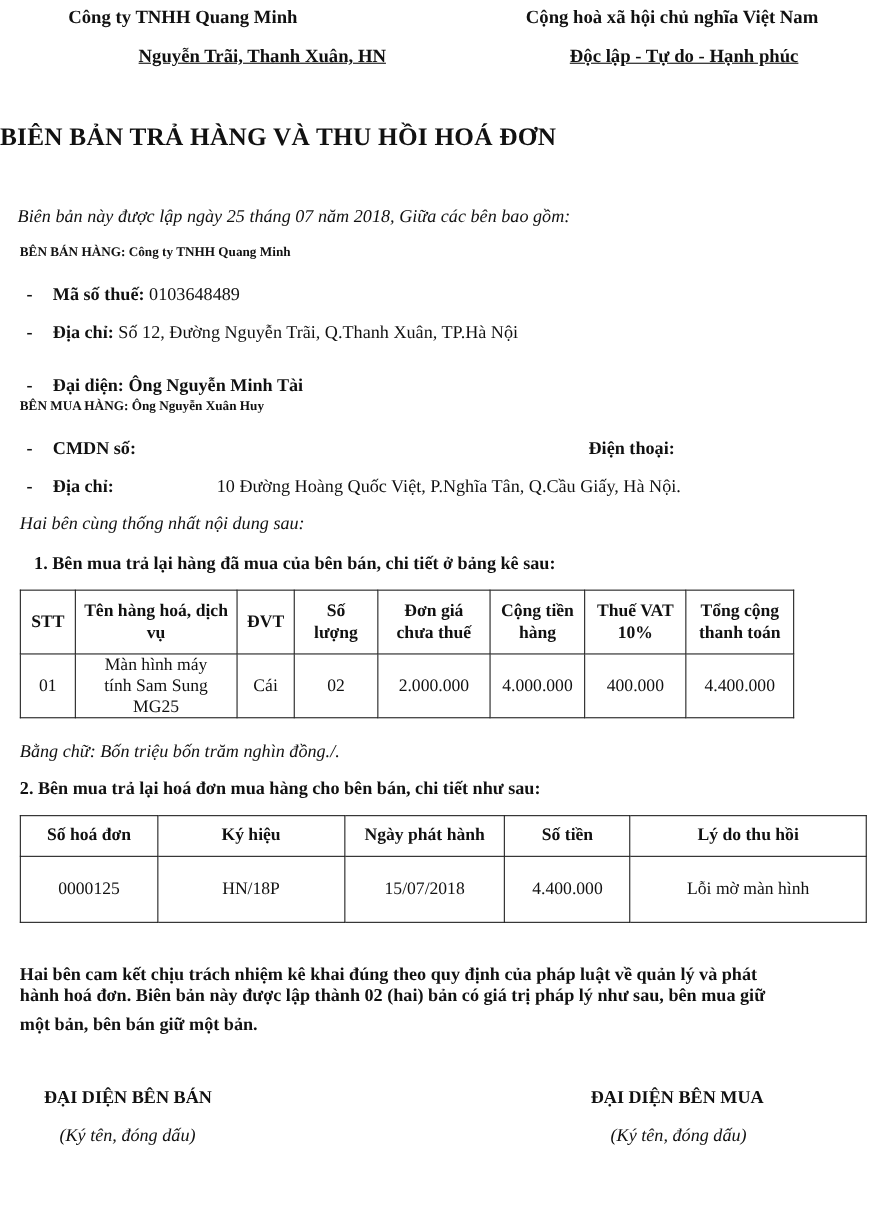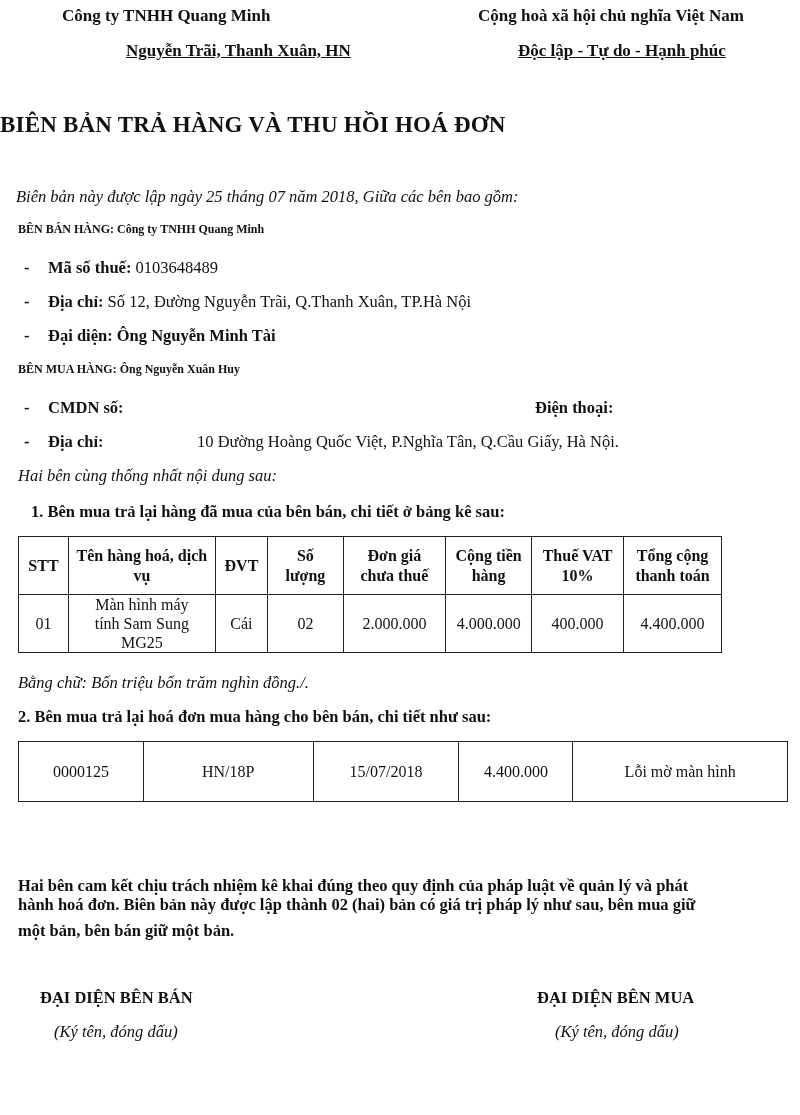--- a/index.html
+++ b/index.html
@@ -37,21 +37,21 @@
   <span class="b">Công ty TNHH Quang Minh</span>
 </div>
 <div class="abs p16" style="left:24px; top:258px;">
   <span class="dash b">-</span><span class="b">Mã số thuế:</span>
   <span>0103648489</span>
 </div>
 <div class="abs p16" style="left:24px; top:292px;">
   <span class="dash b">-</span><span class="b">Địa chỉ:</span>
   <span>Số 12, Đường Nguyễn Trãi, Q.Thanh Xuân, TP.Hà Nội</span>
 </div>
-<div class="abs p16" style="left:24px; top:326px;">
+<div class="abs p16" style="left:24px; top:340px;">
   <span class="dash b">-</span><span class="b">Đại diện:</span>
   <span class="b">Ông Nguyễn Minh Tài</span>
 </div>
 
 <div class="abs p18" style="left:18px; top:362px;">
   <span class="b">BÊN MUA HÀNG:</span>
   <span class="b">Ông Nguyễn Xuân Huy</span>
 </div>
 <div class="abs p16" style="left:24px; top:398px;">
   <span class="dash b">-</span><span class="b">CMDN số:</span>
@@ -107,20 +107,27 @@
 
 <table style="left:18px; top:741px; width:770px;">
   <colgroup>
     <col style="width:125px">
       <col style="width:170px">
       <col style="width:146px">
       <col style="width:114px">
       <col style="width:215px">
   </colgroup>
   <tbody>
+      <tr style="height:37px;">
+    <th>Số hoá đơn</th>
+    <th>Ký hiệu</th>
+    <th>Ngày phát hành</th>
+    <th>Số tiền</th>
+    <th>Lý do thu hồi</th>
+  </tr>
   <tr style="height:60px;">
     <td>0000125</td>
     <td>HN/18P</td>
     <td>15/07/2018</td>
     <td>4.400.000</td>
     <td>Lỗi mờ màn hình</td>
   </tr>
 </tbody>
   </table>
 

